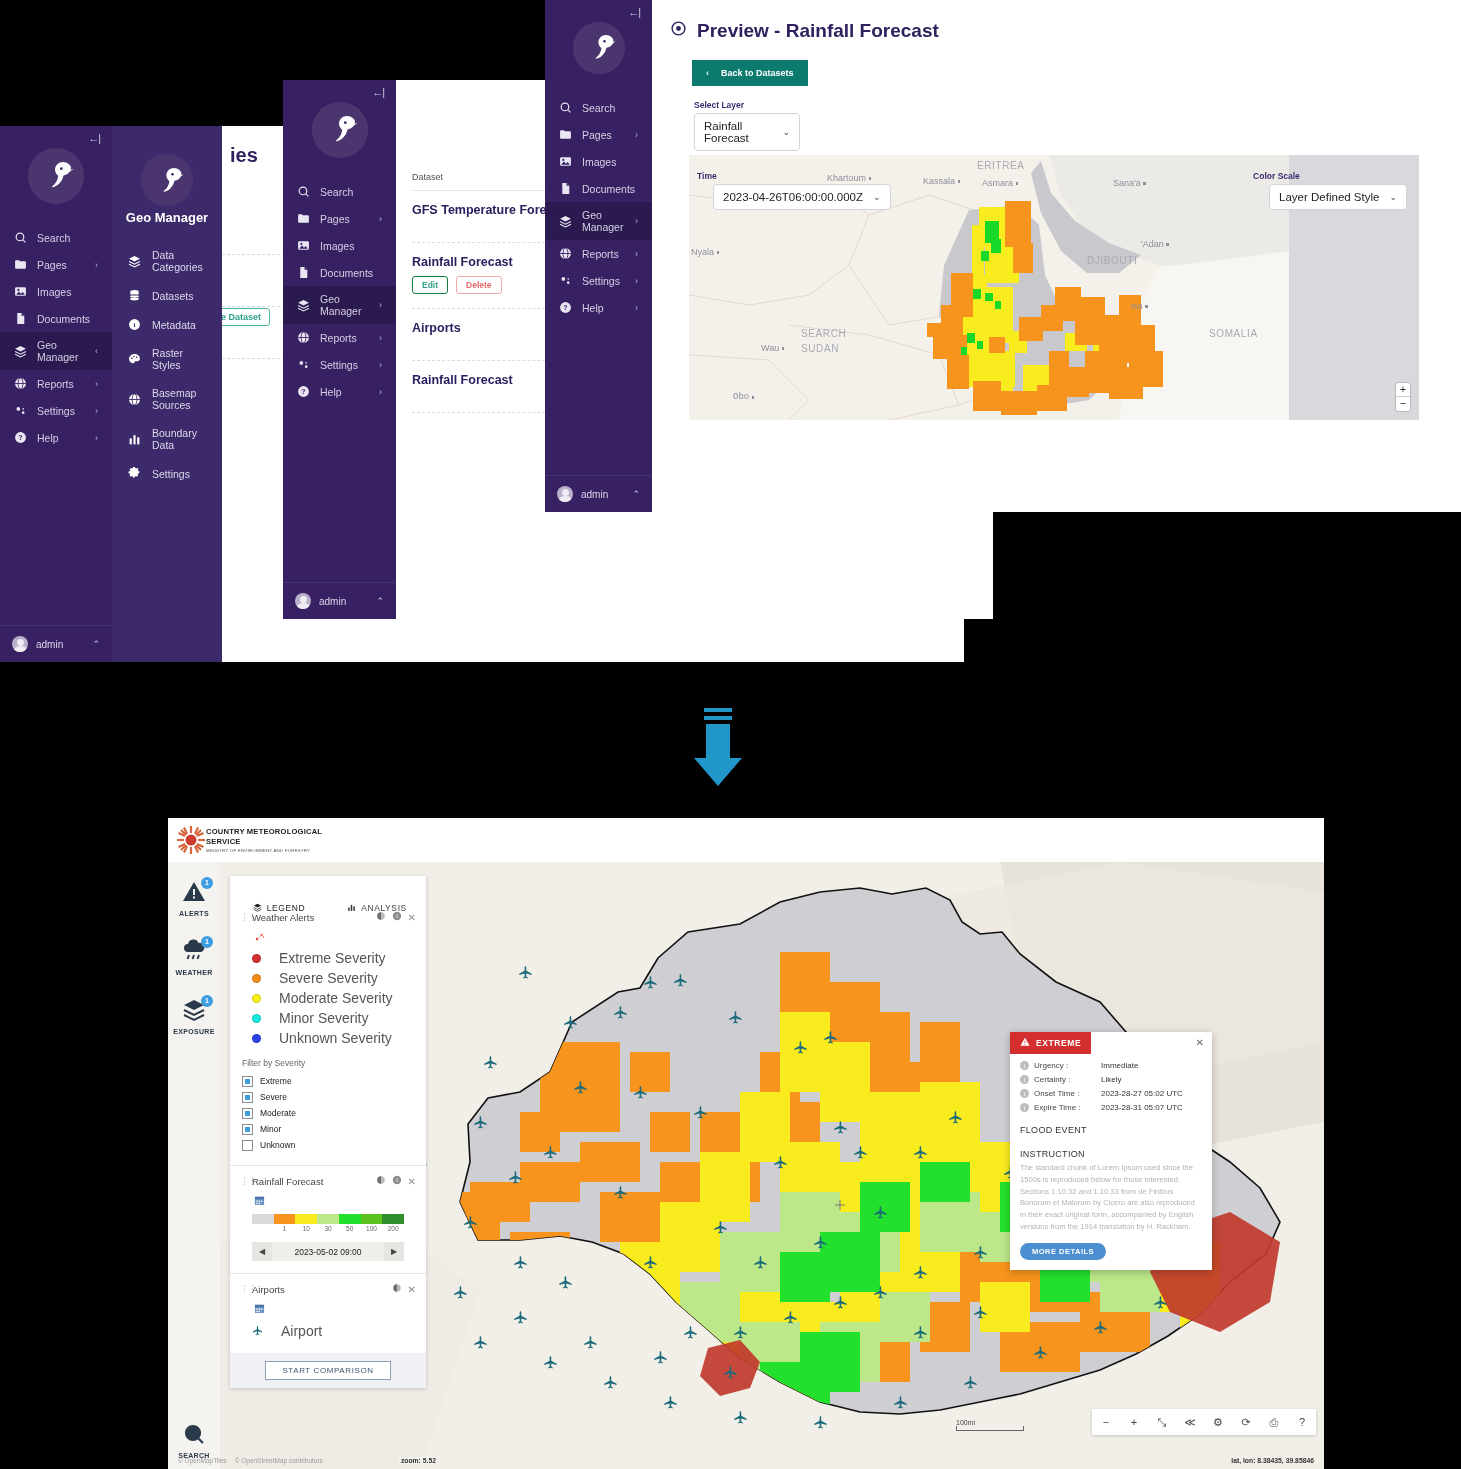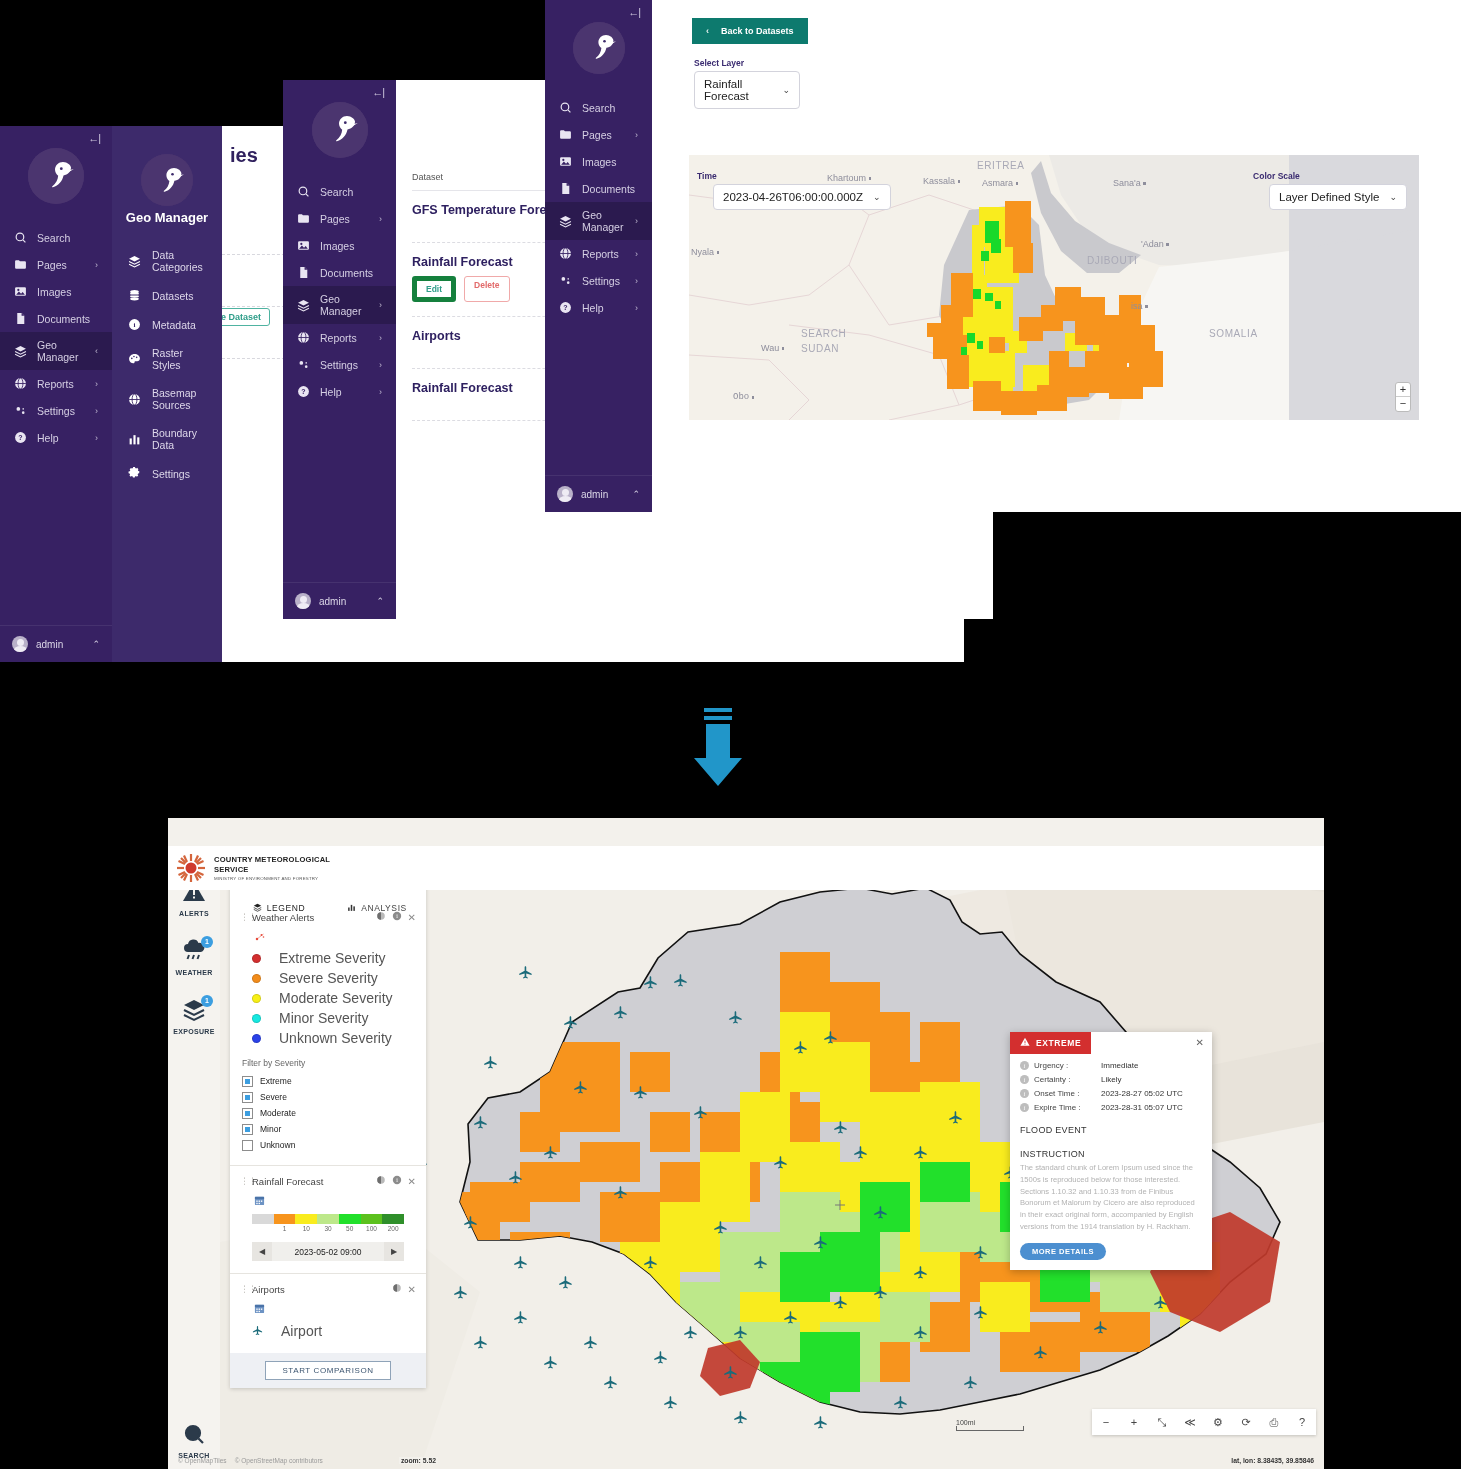--- a/index.html
+++ b/index.html
@@ -66,21 +66,21 @@
   #win2 .content { position:absolute; left:113px; top:0; right:0; bottom:0; background:#fff; }
   .ds-head { text-align:center; padding:18px 0 4px; }
   .ds-head h1 { margin:0; font-size:22px; color:#2e2060; font-weight:bold; display:inline-flex; align-items:center; gap:9px; }
   .ds-sub { font-size:12px; color:#4a3a78; margin-top:2px; }
   .ds-table { margin:26px 16px 0 16px; }
   .ds-th { font-size:9px; color:#555; padding-bottom:8px; border-bottom:1px solid #e5e5ea; }
   .ds-row { border-bottom:1px dashed #dcdce2; padding:12px 0 14px; min-height:52px; }
   .ds-name { font-size:12.5px; font-weight:bold; color:#2e2060; }
   .ds-actions { margin-top:7px; display:flex; gap:8px; }
   .chip { font-size:8.5px; font-weight:bold; padding:3px 9px; border-radius:3px; background:#fff; }
-  .chip.edit { color:#2f9e8a; border:5px solid #15803d; }
+  .chip.edit { color:#2f9e8a; border:1px solid #15803d; }
   .chip.del  { color:#e26a6a; border:1px solid #f0a9a9; }
 
   
   #win3 { left:545px; top:0; width:916px; height:512px; background:#fff; }
   #win3 .content { position:absolute; left:107px; top:0; right:0; bottom:0; background:#fff; }
   .pv-title { display:flex; align-items:center; gap:10px; font-size:19px; font-weight:bold; color:#30215e; padding:20px 0 0 18px;}
   .btn-teal {
     display:inline-flex; align-items:center; gap:12px; background:#0d7a6e; color:#fff;
     font-size:9px; font-weight:bold; padding:8px 14px; border:none; cursor:pointer;
     margin:18px 0 0 40px;
@@ -104,22 +104,22 @@
   .zoomctl div:first-child{ border-bottom:1px solid #ccc; }
   .mlabel { position:absolute; font-size:9px; color:#8e8e9c; white-space:nowrap; }
   .mlabel.big { font-size:10px; letter-spacing:.6px; color:#a9a9b6; }
   .mdot:after{content:"";position:absolute;right:-5px;top:4px;width:2.5px;height:2.5px;background:#8e8e9c;}
 
   
   #arrow { position:absolute; left:692px; top:706px; width:52px; height:84px; }
 
   
   #app { left:168px; top:818px; width:1156px; height:651px; background:#f3f1ec; }
-  .app-head { height:44px; background:#fff; display:flex; align-items:center; padding-left:8px; gap:8px;
-              position:relative; z-index:30;margin-top:28px;}
+  .app-head { height:44px; background:#fff; display:flex; align-items:center; padding-left:8px; 
+              position:relative; z-index:30;}
   .sun { width:30px; height:30px; position:relative; flex:0 0 30px; }
   .org-name { font-size:7.6px; font-weight:bold; color:#222; line-height:1.25; letter-spacing:.2px;}
   .org-sub { font-size:4.4px; color:#555; letter-spacing:.2px; margin-top:1.5px;}
   .app-body { position:absolute; left:0; top:44px; right:0; bottom:0; }
 
   .rail { position:absolute; left:0; top:0; bottom:0; width:52px; background:#f5f3ef;
           display:flex; flex-direction:column; align-items:center; padding-top:18px; z-index:20;}
   .rail-item { width:52px; text-align:center; margin-bottom:22px; cursor:pointer; }
   .rail-ico { position:relative; display:inline-block; width:30px; height:26px; }
   .rail-ico svg { width:28px; height:24px; fill:#2b3a4a; }
@@ -521,20 +521,29 @@
     <div class="nav-footer">
       <span class="avatar"></span>
       <span>admin</span>
       <span class="caret">⌃</span>
     </div>
   </div>
 </div>
 
 <div class="panel" id="win3">
   <div class="content">
+    <div class="pv-title">
+      <span>
+        <svg width="17" height="17" viewBox="0 0 24 24" fill="none" stroke="#30215e" stroke-width="2">
+          <circle cx="12" cy="12" r="9"></circle>
+            <circle cx="12" cy="12" r="3.4" fill="#30215e" stroke="none"></circle>
+        </svg>
+      </span>
+      <span>Preview - Rainfall Forecast</span>
+    </div>
 
     <button class="btn-teal">
       <span class="lt">‹</span>
       <span>Back to Datasets</span>
     </button>
 
     <div class="field-label">Select Layer</div>
     <div class="select-box" style="width:106px;">
       <span>Rainfall Forecast</span>
       <span class="cv">⌄</span>

